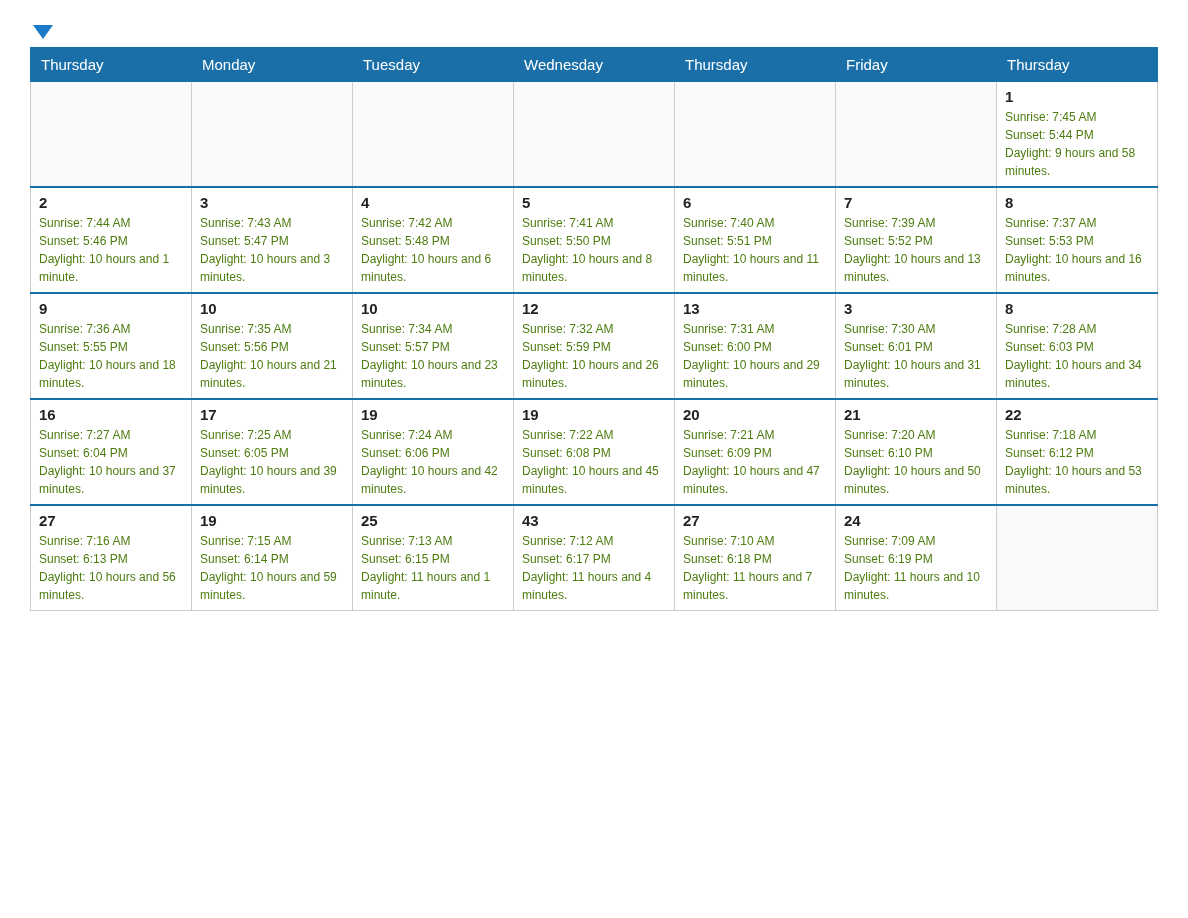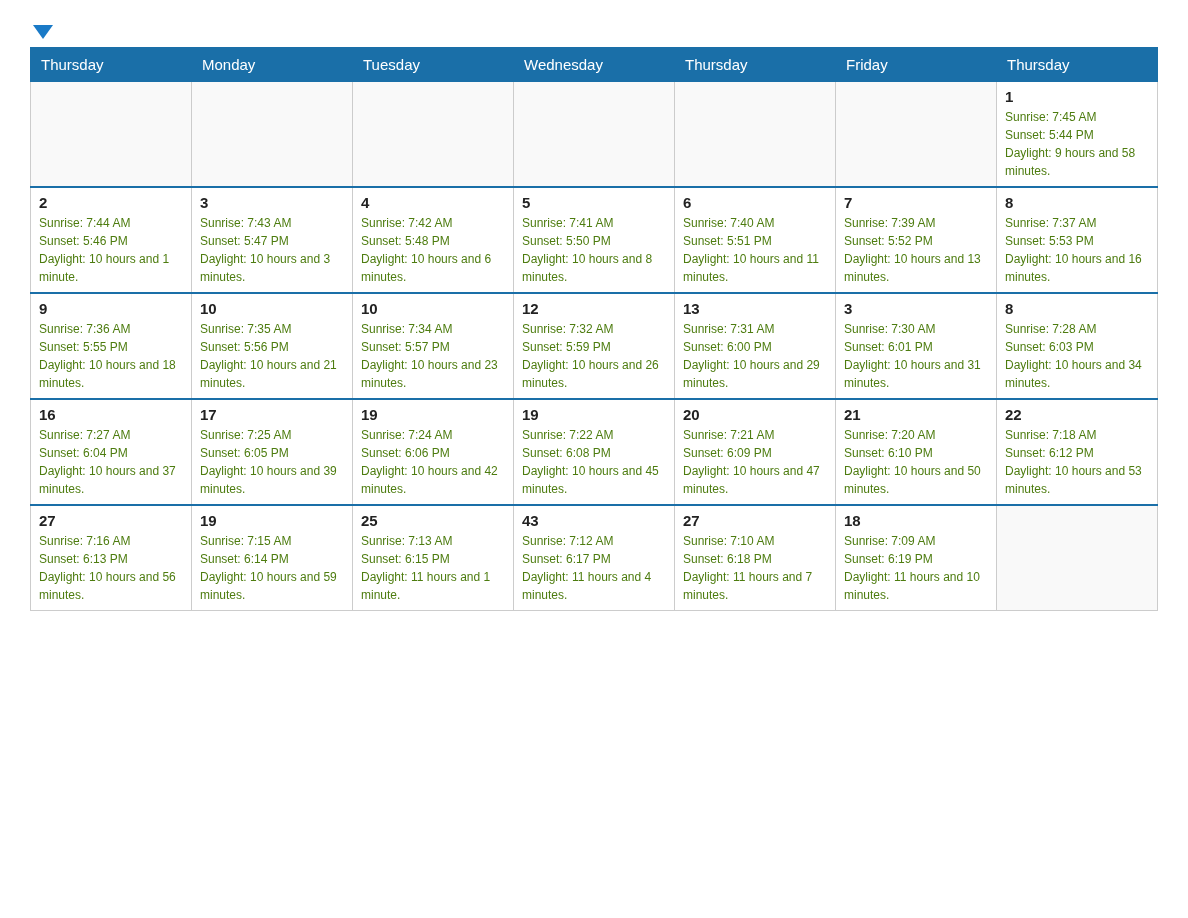--- a/index.html
+++ b/index.html
@@ -249,19 +249,19 @@
         </td>
         <td>
           <span class="day-num">43</span>
           <div class="day-info">Sunrise: 7:12 AM<br>Sunset: 6:17 PM<br>Daylight: 11 hours and 4 minutes.</div>
         </td>
         <td>
           <span class="day-num">27</span>
           <div class="day-info">Sunrise: 7:10 AM<br>Sunset: 6:18 PM<br>Daylight: 11 hours and 7 minutes.</div>
         </td>
         <td>
-          <span class="day-num">18</span>
+          <span class="day-num">24</span>
           <div class="day-info">Sunrise: 7:09 AM<br>Sunset: 6:19 PM<br>Daylight: 11 hours and 10 minutes.</div>
         </td>
         <td class="empty"></td>
       </tr>
     </tbody>
 </table>
 
 </body></html>

